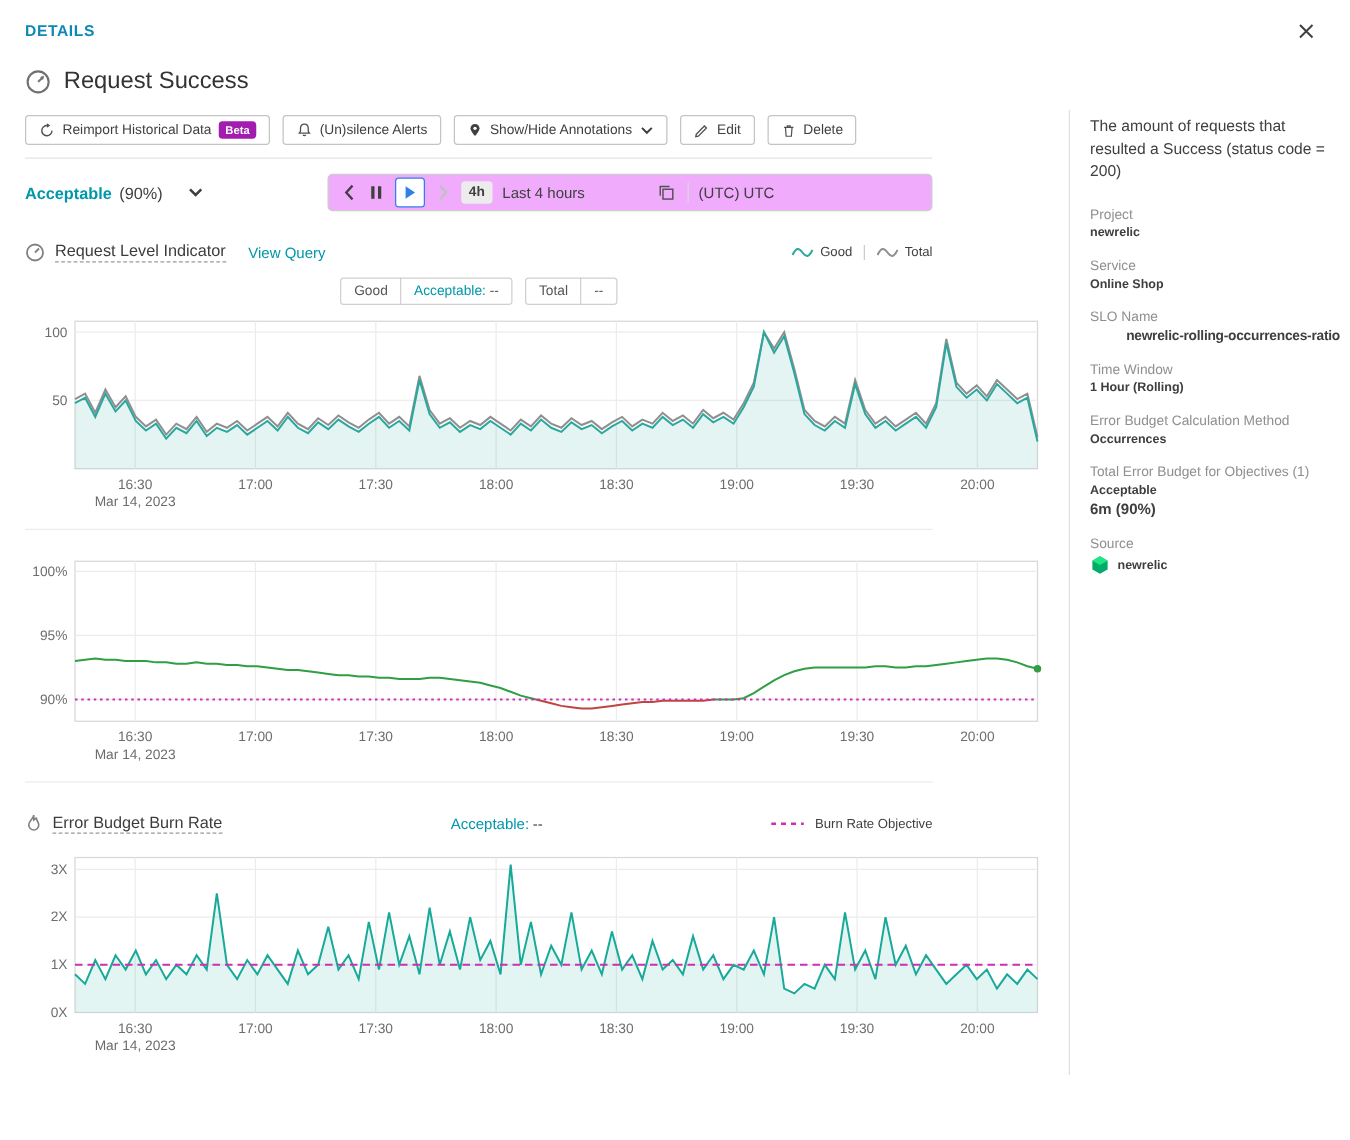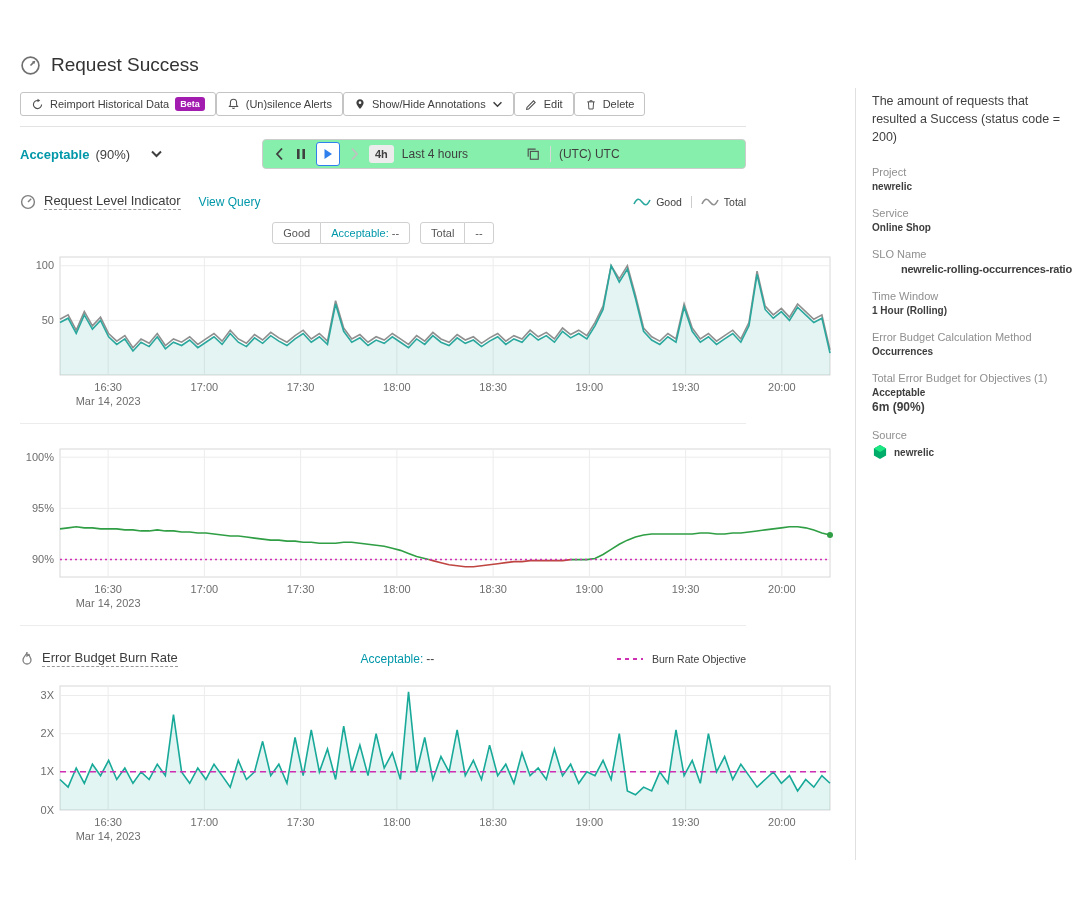--- a/index.html
+++ b/index.html
@@ -15,42 +15,42 @@
   
   .top-row { display:flex; justify-content:space-between; align-items:center; padding:16px 26px 0 20px; }
   .details-label { color:#0e89b5; font-weight:bold; font-size:12.5px; letter-spacing:.5px; }
   .close-btn { background:none; border:none; cursor:pointer; line-height:0; padding:2px; }
 
   .main { position:absolute; left:0; top:36px; width:760px; padding:0 14px 0 20px; }
 
   .title-row { display:flex; align-items:center; gap:10px; margin-top:18px; }
   .page-title { font-size:19px; color:#333; }
 
-  .toolbar-row { display:flex; align-items:center; margin-top:16px; }
+  .toolbar-row { display:flex; align-items:center; gap:10px; margin-top:16px; }
   .tb-btn {
     display:flex; align-items:center; gap:6px; height:24px; padding:0 10px;
     background:#fff; border:1px solid #c4c4c4; border-radius:3px;
     font-size:11px; color:#3f3f3f; cursor:pointer; white-space:nowrap;
     font-family:"Liberation Sans", sans-serif;
   }
   .beta-badge { background:#a21caf; color:#fff; font-size:9px; font-weight:bold; padding:2px 5px; border-radius:3px; }
 
   .h-divider { height:1px; background:#e3e3e3; margin-top:10px; }
   .section-divider { height:1px; background:#ececec; margin-top:12px; }
 
   .controls-row { display:flex; justify-content:space-between; align-items:center; margin-top:12px; }
   .objective-select { display:flex; align-items:center; gap:6px; cursor:pointer; }
   .teal { color:#0097a9; }
   .obj-name { font-weight:bold; font-size:13px; }
   .obj-pct { color:#3f3f3f; font-size:13px; }
   .obj-chevron { margin-left:14px; }
 
   .time-controls {
     display:flex; align-items:center; gap:8px; width:484px; height:30px;
-    border:1px solid #ccc; border-radius:4px; padding:0 10px; background:#86efac;
+    border:1px solid #ccc; border-radius:4px; padding:0 10px; background:#f0abfc;
   }
   .tc-btn { background:none; border:none; cursor:pointer; line-height:0; padding:2px; display:flex; align-items:center; justify-content:center; }
   .tc-btn.boxed { width:24px; height:24px; border:1.5px solid #2f80ed; border-radius:3px; background:#fff; }
   .range-badge { background:#ececec; border-radius:3px; font-size:11px; font-weight:bold; padding:3px 6px; color:#3f3f3f; }
   .range-label { font-size:12px; color:#3f3f3f; cursor:pointer; }
   .tc-copy { margin-left:48px; }
   .tc-divider { width:1px; height:16px; background:#d8d8d8; }
   .tz-label { font-size:12px; color:#3f3f3f; }
 
   .chart-section { margin-top:24px; }
@@ -83,20 +83,28 @@
   .sb-value { font-size:10px; font-weight:bold; color:#3e3e3e; }
   .sb-value.small { font-size:11px; letter-spacing:-0.2px; white-space:nowrap;text-align:right; }
   .sb-value2 { font-size:12px; font-weight:bold; color:#3e3e3e; margin-top:2px; }
   .source-row { display:flex; align-items:center; gap:6px; margin-top:2px; }
 </style>
 </head>
 <body>
 
 <div class="page">
 
+  <div class="top-row">
+    <span class="details-label">DETAILS</span>
+    <button class="close-btn">
+      <svg width="14" height="14" viewBox="0 0 14 14">
+          <path d="M2 2 L12 12 M12 2 L2 12" stroke="#3f3f3f" stroke-width="1.6"></path>
+        </svg>
+    </button>
+  </div>
 
   <div class="main">
 
     <div class="title-row">
       <svg width="21" height="21" viewBox="0 0 20 20">
         <circle cx="10" cy="10" r="8" fill="none" stroke="#707070" stroke-width="1.6"></circle>
         <path d="M10 10 L13.4 6.6" stroke="#707070" stroke-width="1.6"></path>
         <path d="M14.6 5.4 l-0.9 3.1 l-2.2 -2.2 z" fill="#707070"></path>
       </svg>
       <span class="page-title">Request Success</span>

